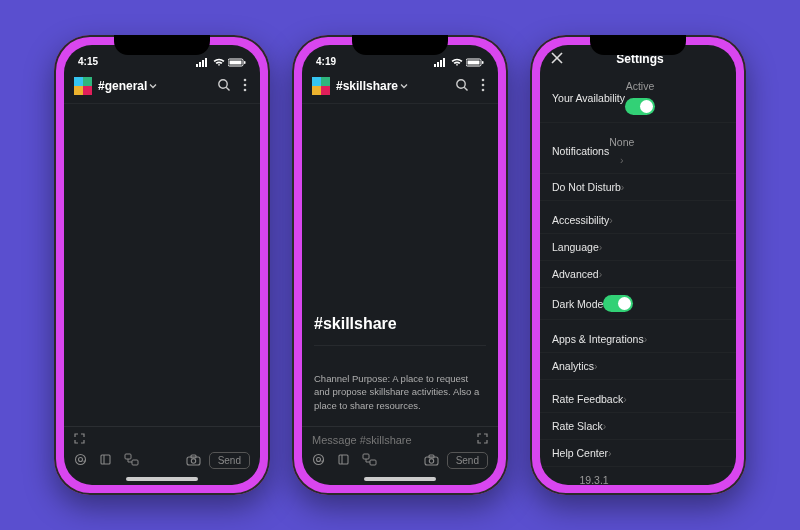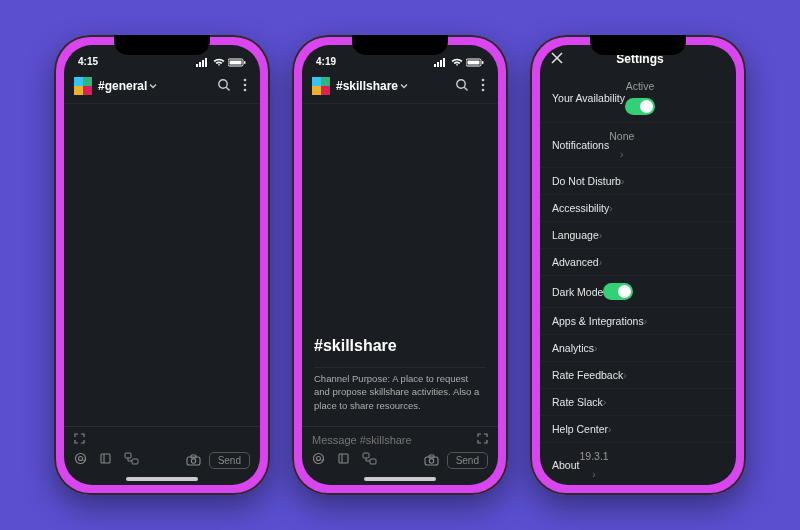--- a/index.html
+++ b/index.html
@@ -71,39 +71,39 @@
     display:flex; flex-wrap:wrap;
   }
   .slack-logo span { width:9px; height:9px; }
   .channel-title { font-weight: 600; font-size: 12px; color:#fff; display:flex; align-items:center; gap:2px;}
   .header-spacer { flex: 1; }
   .icon-btn { color:#bcbcbc; padding:3px; }
 
   .body-area { flex:1; display:flex; flex-direction:column; justify-content:flex-end; padding: 8px 12px; }
 
   .channel-heading { font-size: 16px; font-weight:700; color:#fff; margin-bottom:12px;}
-  .channel-purpose { font-size: 9.5px; color:#aeaeae; line-height:1.4; margin-top:4px; margin-bottom:6px;}
+  .channel-purpose { font-size: 9.5px; color:#aeaeae; line-height:1.4; margin-top:26px; margin-bottom:6px;}
 
   .composer {
     border-top: 1px solid rgba(255,255,255,0.08);
     padding: 6px 10px 4px 10px;
   }
   .composer-row1 { display:flex; align-items:center; justify-content:space-between;}
   .composer-input { color:#777; font-size:11px; flex:1; }
-  .composer-row2 { display:flex; align-items:flex-start; gap:12px; padding-top:6px; color:#888;}
+  .composer-row2 { display:flex; align-items:center; gap:12px; padding-top:6px; color:#888;}
   .composer-row2 .right { margin-left:auto; display:flex; gap:8px; align-items:center;}
   .send-btn { border:1px solid #555; border-radius:5px; padding:2px 8px; font-size:10px; color:#888;}
   .home-indicator { height:4px; width:72px; background:#ccc; border-radius:3px; margin: 4px auto 4px;}
   .expand-icon { color:#888; }
 
   
   .settings-header { display:flex; align-items:center; padding:6px 10px; gap:6px; }
   .settings-title { flex:1; text-align:center; font-weight:600; font-size:12px; color:#fff; margin-left:-16px;}
   .settings-list { flex:1; overflow:hidden; font-size:10.5px; color:#e6e6e6; }
-  .settings-group { }
+  .settings-group { margin-top:6px;}
   .settings-row {
     display:flex; align-items:center; 
     padding: 7px 12px;
     border-bottom: 1px solid rgba(255,255,255,0.03);
   }
   .row-label {}
   .row-right { display:flex; align-items:center; gap:6px; color:#9a9a9a;flex-direction:column;}
   .chevron { color:#666; }
   .toggle {
     width:30px; height:17px; border-radius:10px; background:#32d176; position:relative;

